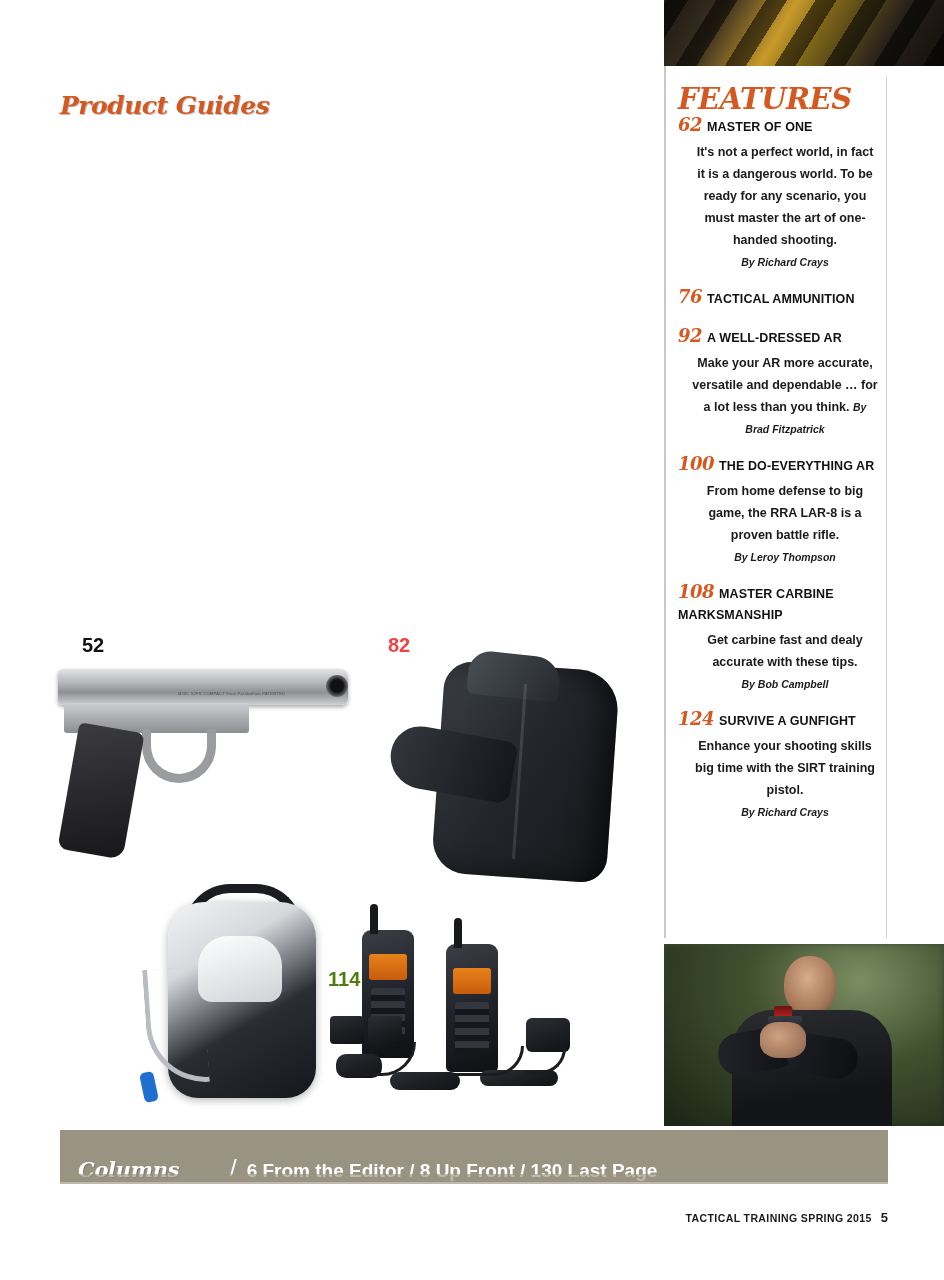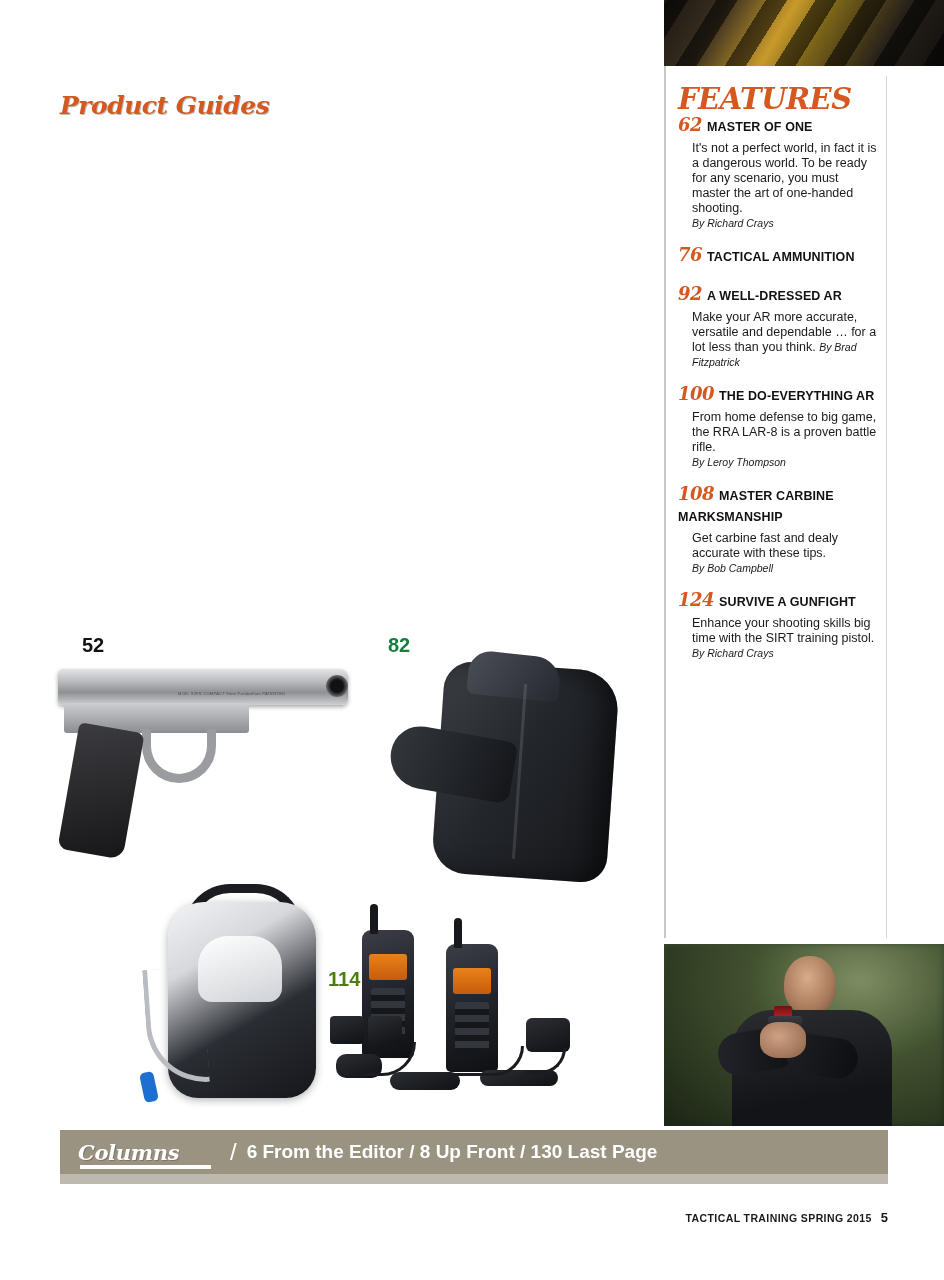--- a/index.html
+++ b/index.html
@@ -161,21 +161,21 @@
 
   
   .num-52 {
     position: absolute;
     left: 82px; top: 634px;
     font-size: 20px; font-weight: bold; color: #111;
   }
   .num-82 {
     position: absolute;
     left: 388px; top: 634px;
-    font-size: 20px; font-weight: bold; color: #15803d;
+    font-size: 20px; font-weight: bold; color: #ef4444;
   }
   .num-114 {
     position: absolute;
     left: 328px; top: 968px;
     font-size: 20px; font-weight: bold; color: #4d7c0f;
   }
 
   
   .pistol {
     position: absolute;
@@ -336,24 +336,24 @@
     border-radius: 0 0 40px 0;
   }
   .cable.c1 { left: 34px; top: 112px; width: 52px; height: 34px; }
   .cable.c2 { left: 124px; top: 116px; width: 70px; height: 30px; }
   .cable.c3 { left: 196px; top: 118px; width: 40px; height: 26px; }
 
   
   .columns-bar {
     position: absolute;
     left: 60px; top: 1130px;
-    width: 828px; height: 44px;
+    width: 828px; height: 52px;
     background: #9b9382;
     display: flex;
-    align-items: center;
+    align-items: flex-end;
     padding-left: 18px;
   }
   .columns-title-wrap { position: relative; width: 150px; }
   .columns-title {
     font-family: "DejaVu Serif", serif;
     font-weight: bold; font-style: italic;
     font-size: 21px; color: #ffffff;
     letter-spacing: -0.3px;
     text-shadow: 1px 1px 0 rgba(0,0,0,0.2);
   }
@@ -421,23 +421,24 @@
     vertical-align: baseline;
     letter-spacing: -0.5px;
   }
   .feat-title {
     font-size: 12.5px; font-weight: bold; color: #111;
     vertical-align: baseline;
     margin-left: 5px;
     letter-spacing: 0.1px;
   }
   .feature-body {
-    font-size: 12.5px; line-height: 15px; color: #1a1a1a;
+    font-size: 12.5px; line-height: 22px; color: #1a1a1a;
     padding-left: 14px;
-    text-align: left;
+    text-align: center;
+    font-weight: bold;
   }
   .byline {
     font-size: 10.5px; font-style: italic; color: #1a1a1a;
   }
   .byline.inline { font-size: 10.5px; }
 
   .bottom-photo {
     position: absolute; left: 0; top: 944px; width: 280px; height: 182px;
     background: linear-gradient(180deg,#3b4a33 0%, #2b3627 40%, #1d2a1b 100%);
     overflow: hidden;

